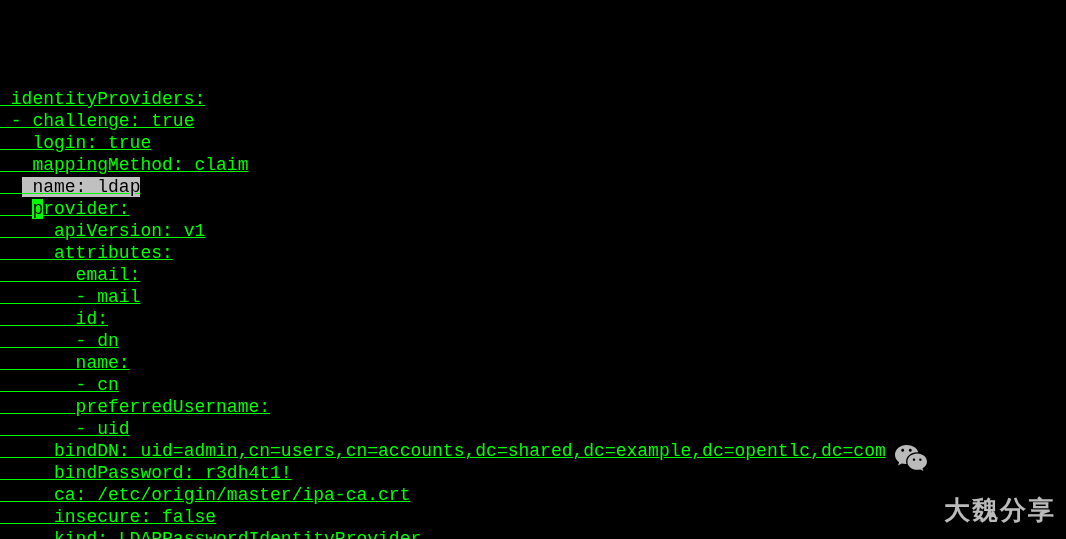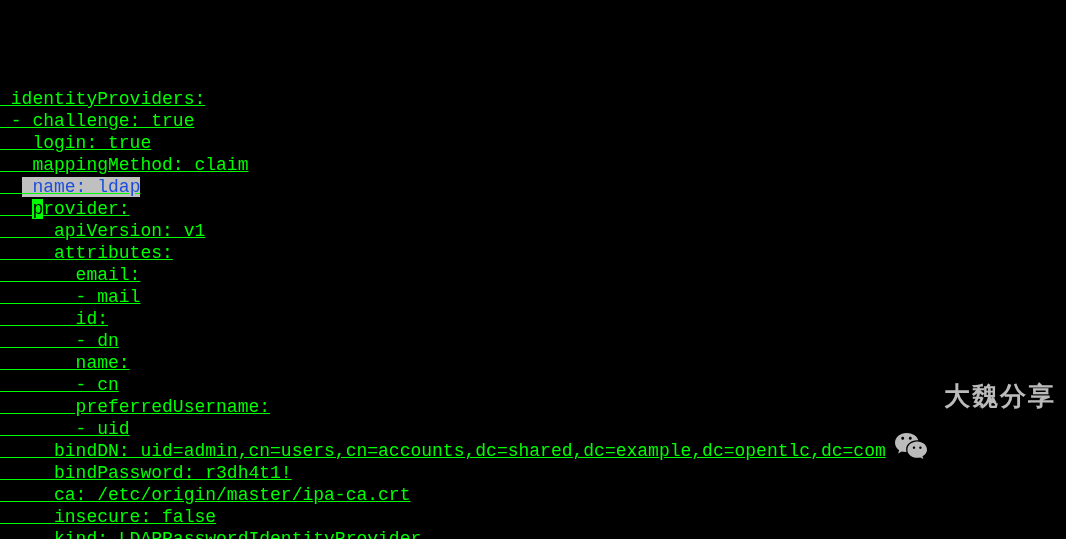--- a/index.html
+++ b/index.html
@@ -14,32 +14,32 @@
     overflow: hidden;
     position: relative;
     white-space: pre;
   }
   .terminal {
     padding: 0;
   }
   .line { display: block; text-decoration: underline; }
   .highlight {
     background: #c0c0c0;
-    color: #1d4ed8;
+    color: #000000;
   }
   .cursor {
     background: #00ff00;
     color: #000;
   }
   .watermark {
     position: absolute;
     right: 10px;
-    bottom: 30px;
+    bottom: 18px;
     display: flex;
-    align-items: flex-start;
+    align-items: flex-end;
     gap: 8px;
     color: #d0d0d0;
     opacity: 0.9;
   }
   .watermark .wechat-icon svg { width: 36px; height: 36px; display:block; }
   .watermark .wm-text {
     font-family: "Microsoft YaHei", sans-serif;
     font-size: 26px;
     font-weight: 600;
     letter-spacing: 2px;

